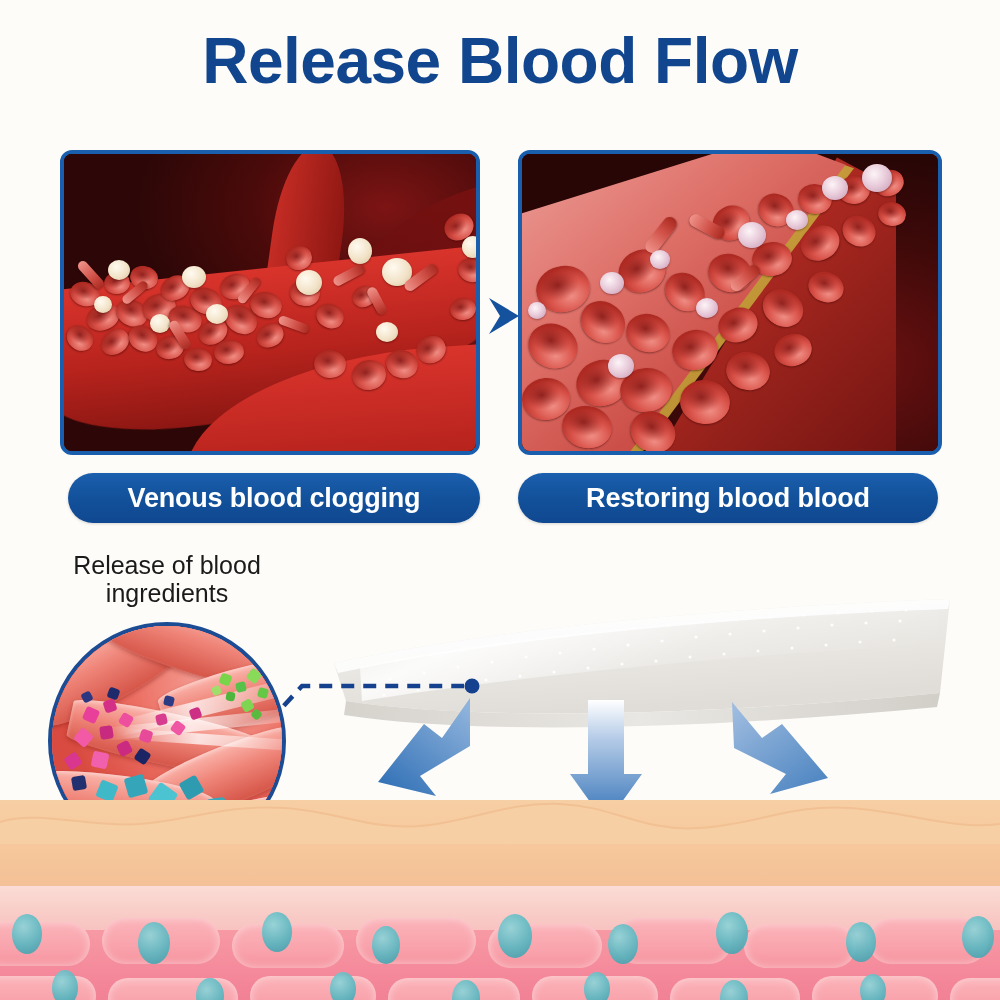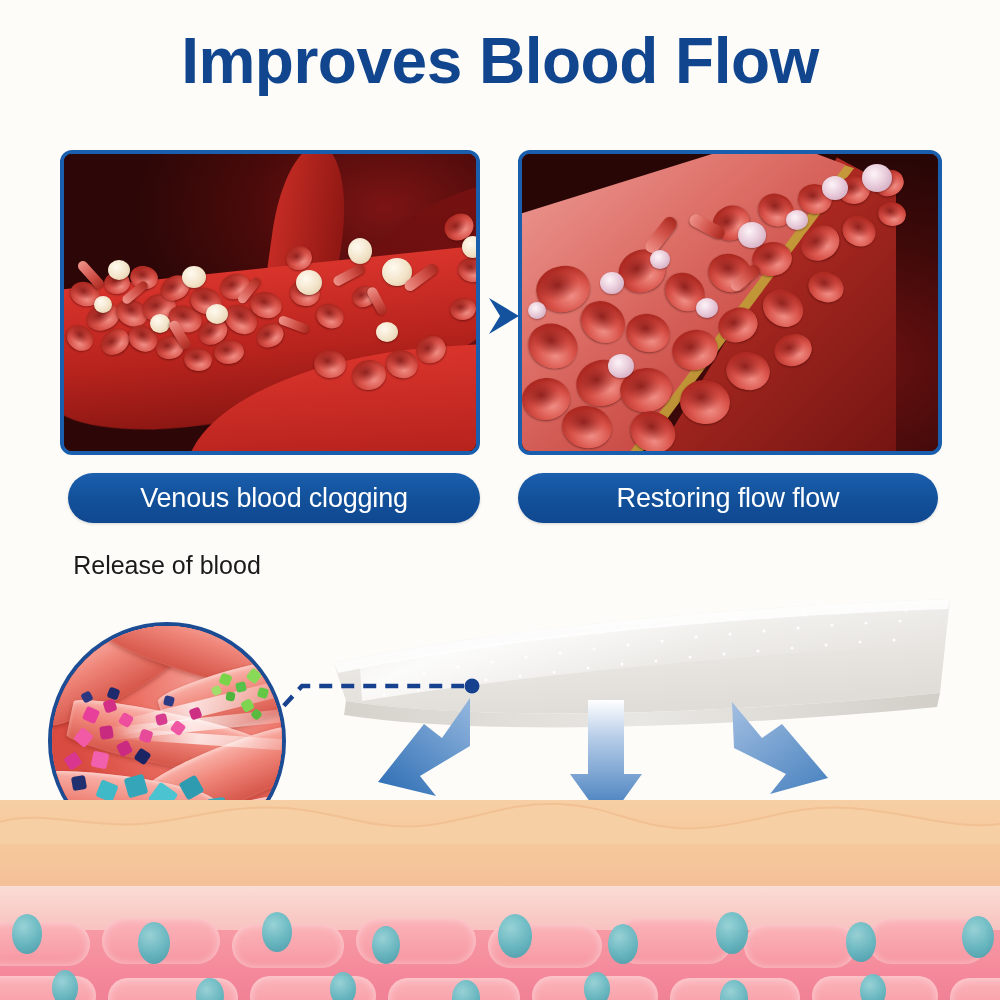--- a/index.html
+++ b/index.html
@@ -152,21 +152,21 @@
   }
 
   
   .pill {
     position: absolute;
     height: 50px;
     border-radius: 26px;
     background: linear-gradient(180deg, #1c5fae 0%, #13529c 45%, #0f4890 100%);
     color: #ffffff;
     font-size: 27px;
-    font-weight: normal;
+    font-weight: bold;
     display: flex;
     align-items: center;
     justify-content: center;
     letter-spacing: -0.2px;
     box-shadow: 0 1px 3px rgba(0,0,0,0.16);
   }
   .pill-left  { left: 68px;  top: 473px; width: 412px; }
   .pill-right { left: 518px; top: 473px; width: 420px; }
 
   
@@ -267,21 +267,21 @@
     border-radius: 50%;
     background: radial-gradient(circle at 38% 32%, #8fd4d8 0%, #5ab6c0 55%, #3f9aa8 100%);
     opacity: 0.92;
   }
 </style>
 </head>
 <body>
 
 <div id="poster">
 
-  <div class="title">Improves Blood Flow</div>
+  <div class="title">Release Blood Flow</div>
 
   <div class="panel panel-left">
     <div class="panel-art">
       <div class="bg-dark-left"></div>
       <div class="vesselwall vw-right-big"></div>
       <div class="vesselwall vw-curve"></div>
       <div class="vesselwall vw-top"></div>
       <div class="vesselwall vw-bottom"></div>
 
       <div class="rbc" style="left:6px;  top:128px; width:30px; height:24px; transform:rotate(18deg);"></div>
@@ -387,24 +387,25 @@
       <div class="wbc" style="left:174px;top:144px; width:22px; height:20px;"></div>
       <div class="wbc" style="left:216px;top:68px;  width:28px; height:26px;"></div>
       <div class="wbc" style="left:264px;top:56px;  width:22px; height:20px;"></div>
       <div class="wbc" style="left:300px;top:22px;  width:26px; height:24px;"></div>
       <div class="wbc" style="left:340px;top:10px;  width:30px; height:28px;"></div>
       <div class="wbc" style="left:6px;  top:148px; width:18px; height:17px;"></div>
     </div>
   </div>
 
   <div class="pill pill-left">Venous blood clogging</div>
-  <div class="pill pill-right">Restoring flow flow</div>
+  <div class="pill pill-right">Restoring blood blood</div>
 
   <div class="release-caption">
     <div>Release of blood</div>
+    <div>ingredients</div>
   </div>
 
   <div class="patch">
     <svg viewBox="0 0 680 160" width="680" height="160">
       <defs>
         <linearGradient id="patchTop" x1="0" y1="0" x2="0.35" y2="1">
           <stop offset="0%" stop-color="#f6f5f2"></stop>
           <stop offset="45%" stop-color="#eceae6"></stop>
           <stop offset="100%" stop-color="#e0ddd8"></stop>
         </linearGradient>

